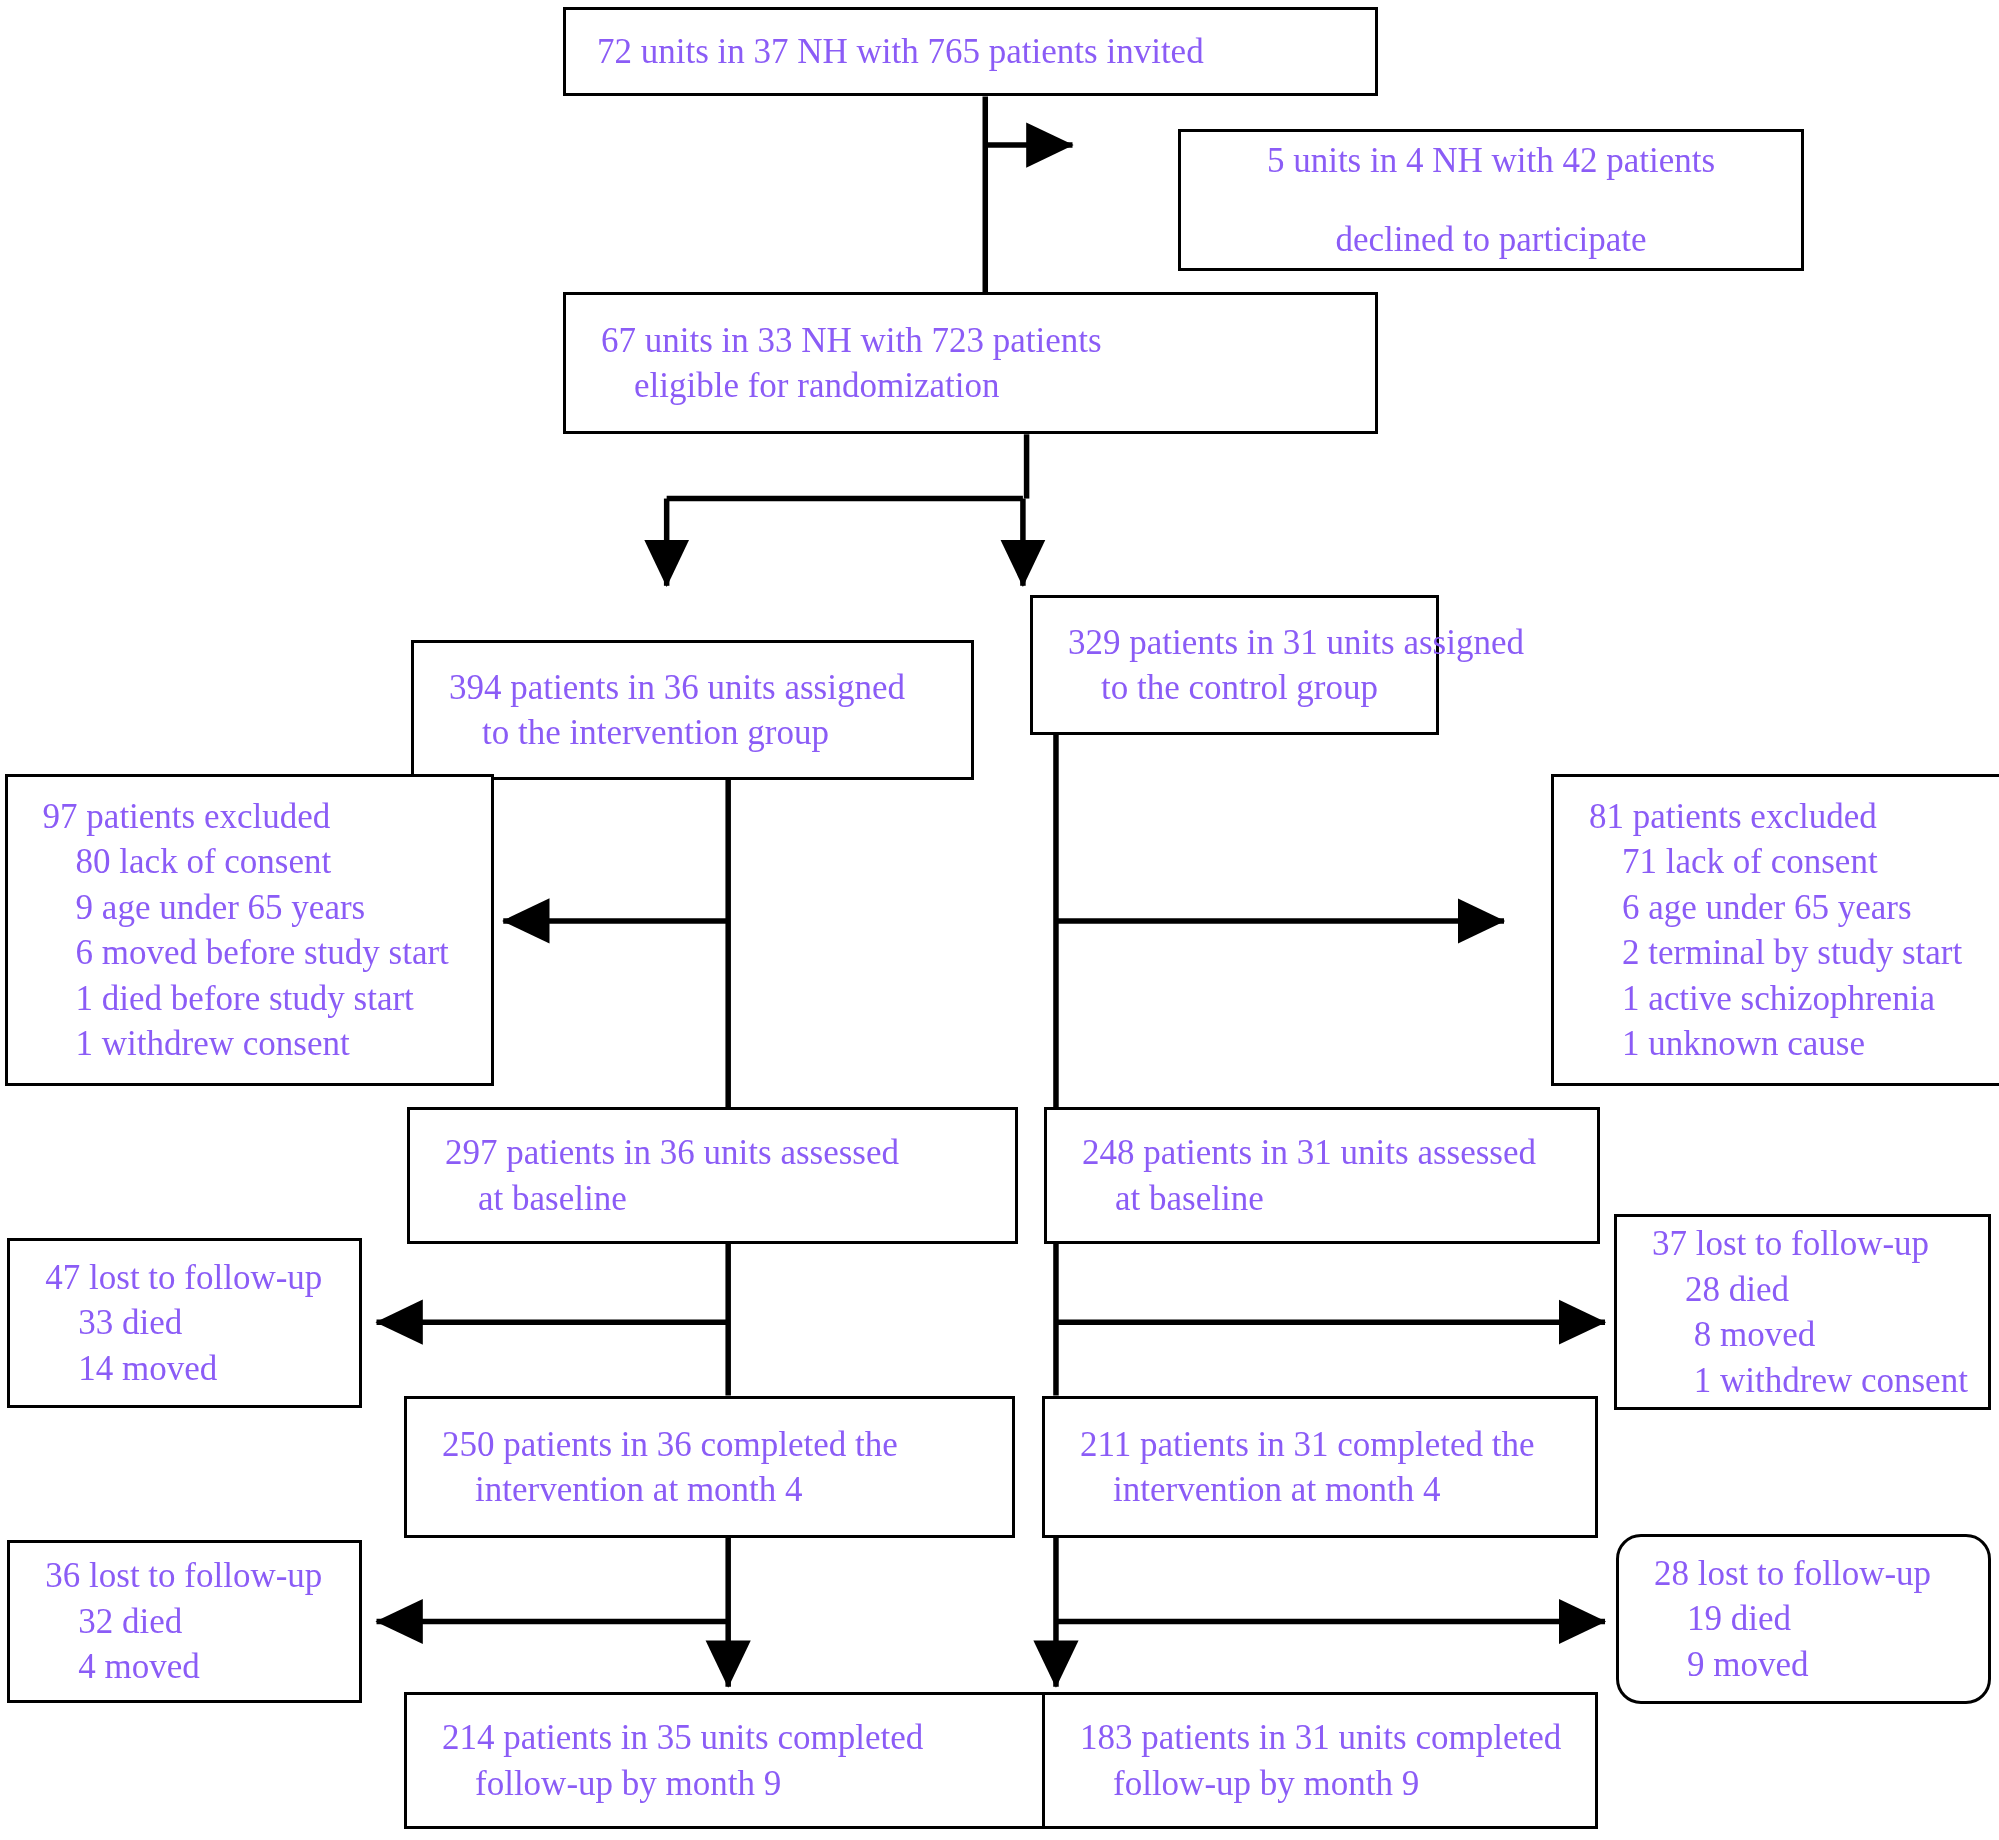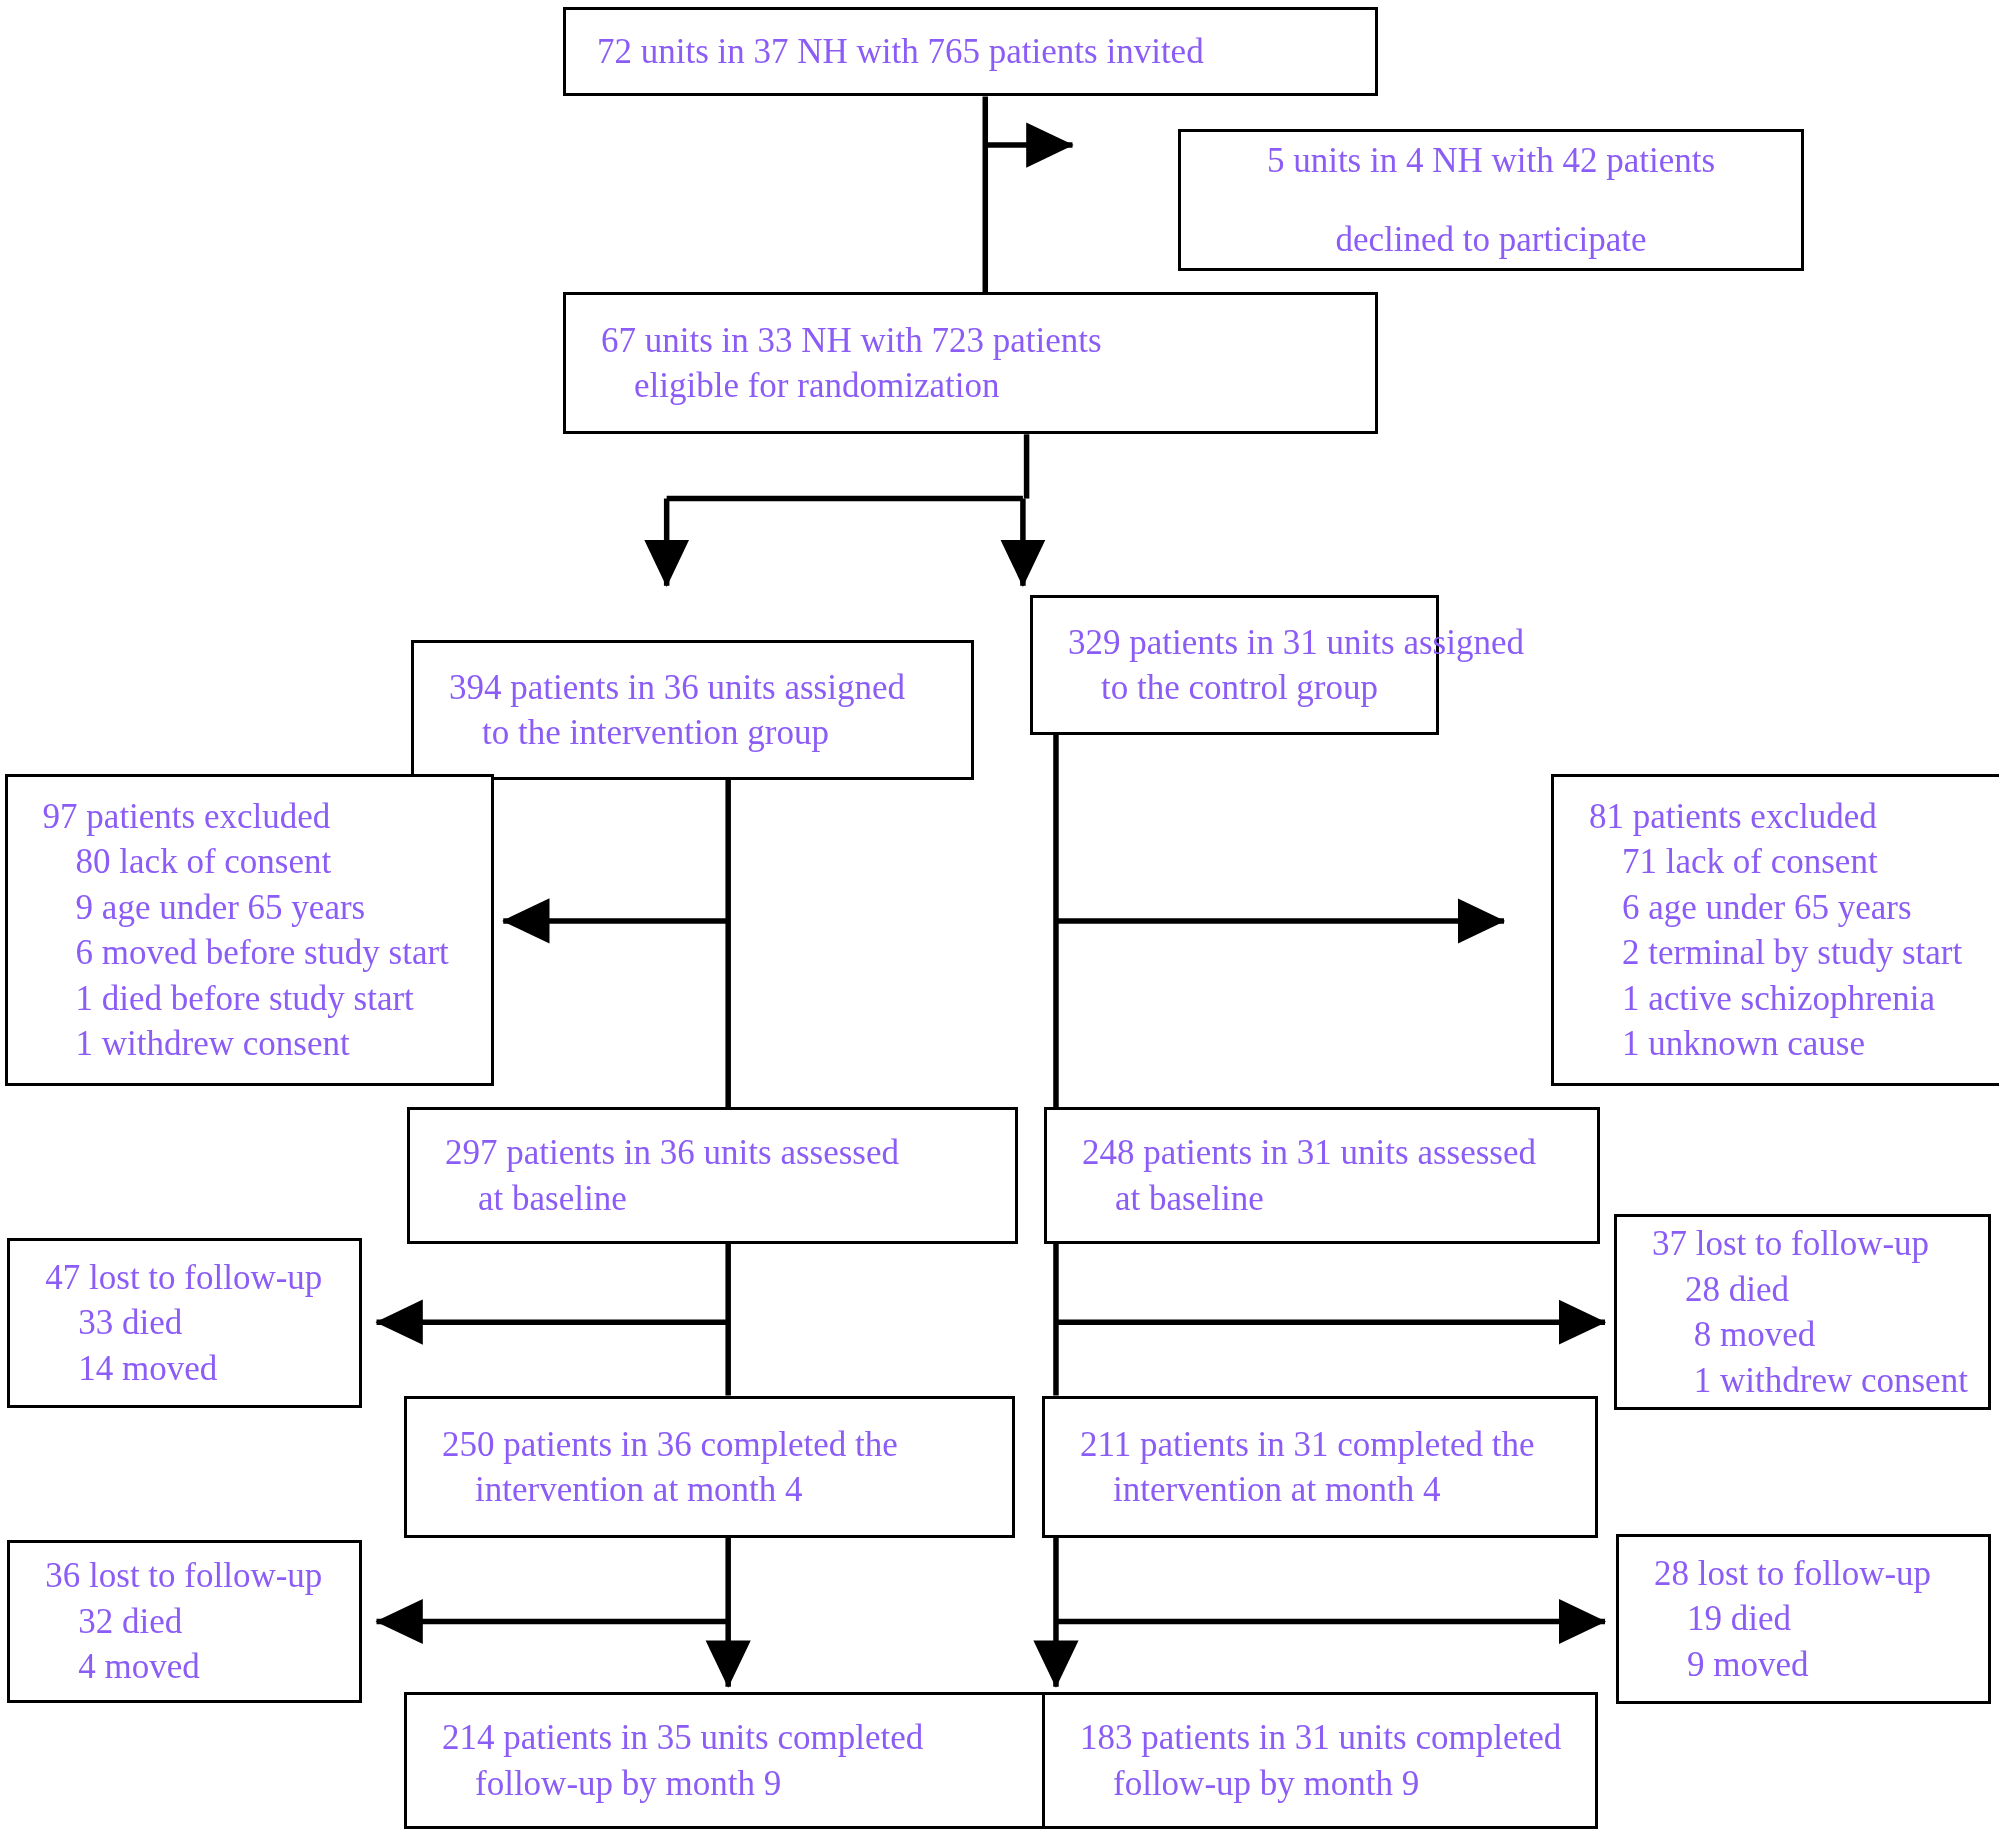--- a/index.html
+++ b/index.html
@@ -147,21 +147,21 @@
     <div class="ln">211 patients in 31 completed the</div>
     <div class="ln ind1">intervention at month 4</div>
   </div>
 
   <div class="box pad-l" style="left:7.3px;top:1540px;width:355px;height:163px;">
     <div class="ln">36 lost to follow-up</div>
     <div class="ln ind1">32 died</div>
     <div class="ln ind1">4 moved</div>
   </div>
 
-  <div class="box pad-l" style="left:1616px;top:1534px;width:375px;height:170px;">
+  <div class="box pad-l" style="left:1616px;top:1534px;width:375px;height:170px;border-radius:25px;">
     <div class="ln">28 lost to follow-up</div>
     <div class="ln ind1">19 died</div>
     <div class="ln ind1">9 moved</div>
   </div>
 
   <div class="box pad-l" style="left:404px;top:1692px;width:665px;height:137px;">
     <div class="ln">214 patients in 35 units completed</div>
     <div class="ln ind1">follow-up by month 9</div>
   </div>
 

